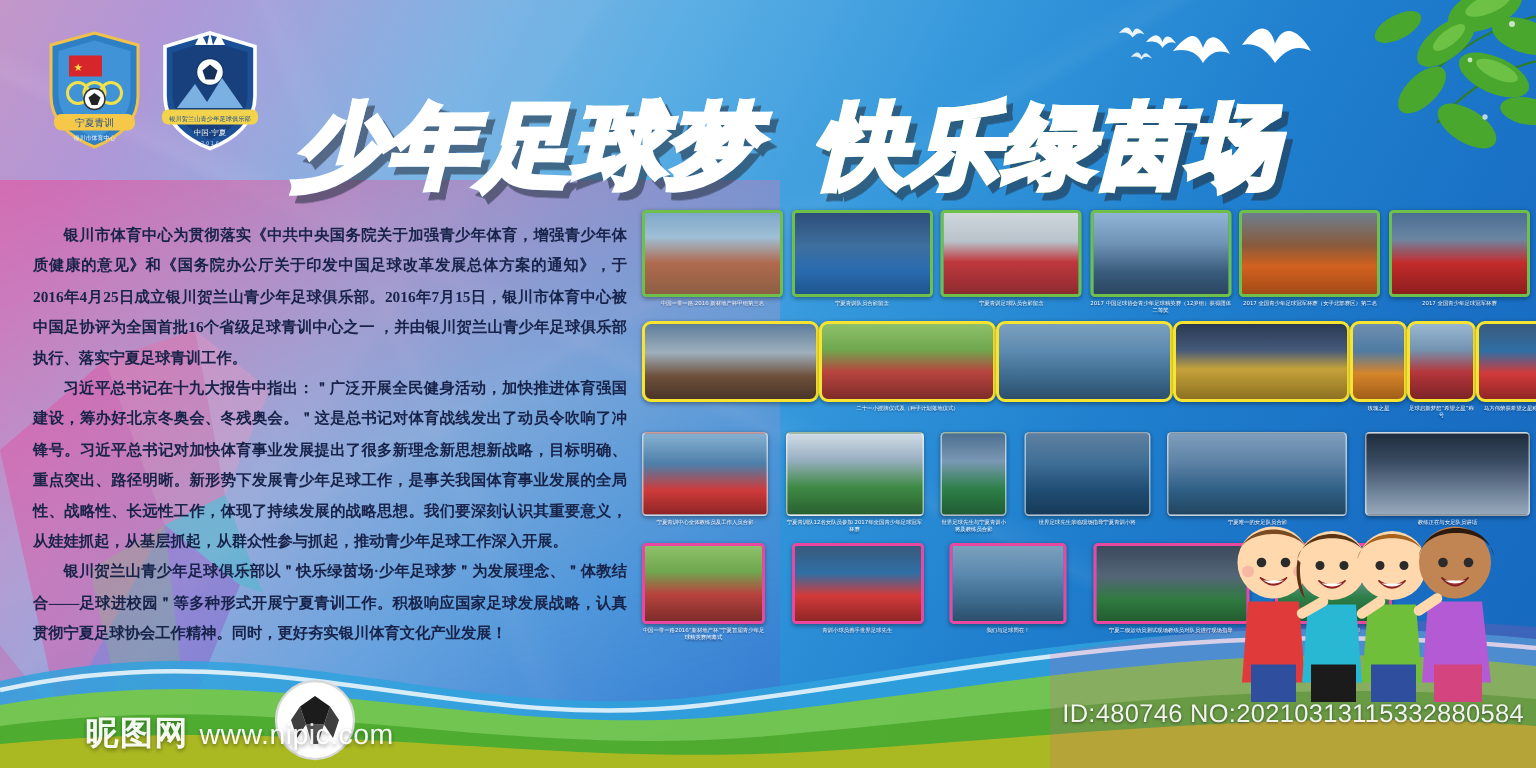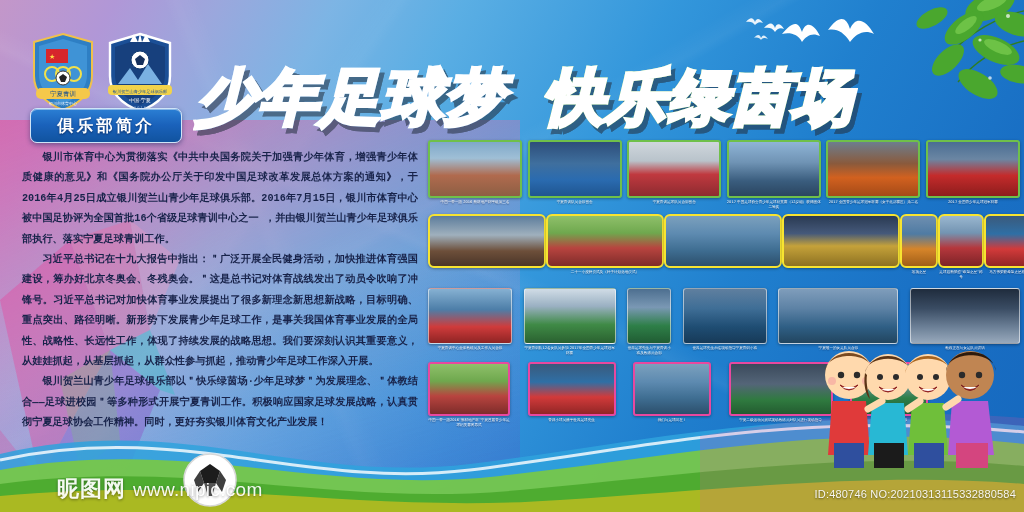--- a/index.html
+++ b/index.html
@@ -40,21 +40,21 @@
       linear-gradient(160deg,rgba(233,70,150,.55) 0%,rgba(236,96,160,.40) 22%,rgba(243,150,190,.24) 48%,rgba(250,200,220,.06) 72%,transparent 88%),
       linear-gradient(-12deg,rgba(120,60,190,.22) 0%,transparent 55%);
     filter:blur(.4px);
   }
   .shard{position:absolute;opacity:.72;}
   .bg-bottom-wave{
     position:absolute;left:0;bottom:0;width:1024px;height:120px;overflow:hidden;
   }
 
   
-  .emblems{position:absolute;left:22px;top:32px;width:160px;height:84px;}
+  .emblems{position:absolute;left:22px;top:20px;width:160px;height:84px;}
   .shield{position:absolute;}
   .shield svg{display:block;}
 
   
   .badge{
     position:absolute;left:30px;top:108px;width:150px;height:33px;
     border-radius:7px;
     background:linear-gradient(180deg,#2b7fd4 0%,#1a62bb 48%,#11539f 100%);
     border:1.6px solid #cfe4f7;
     box-shadow:0 2px 5px rgba(10,40,90,.45), inset 0 1px 0 rgba(255,255,255,.45);
@@ -87,21 +87,21 @@
   }
 
   
   .birds{position:absolute;left:740px;top:12px;width:150px;height:46px;}
   .leaves{position:absolute;right:-6px;top:-12px;width:190px;height:130px;}
 
   
   .article{
     position:absolute;left:22px;top:148px;width:396px;height:300px;
     color:#18234a;font-size:10.2px;line-height:20.4px;
-    font-family:Liberation Mono, monospace;
+    font-family:Liberation Serif, serif;
     font-weight:bold;
   }
   .article p{margin:0 0 0 0;text-indent:2em;text-align:justify;}
 
   
   .grid{position:absolute;left:428px;top:140px;width:592px;height:318px;}
   .prow{position:absolute;left:0;width:592px;display:flex;}
   .cell{position:relative;display:flex;flex-direction:column;align-items:center;}
   .ph{
     position:relative;overflow:hidden;border-radius:3px;
@@ -144,22 +144,22 @@
 
   
   .footer{position:absolute;left:0;bottom:0;width:1024px;height:50px;}
   .wm{
     position:absolute;left:14px;bottom:8px;display:flex;align-items:baseline;gap:7px;
     color:#ffffff;opacity:.93;
   }
   .wm .cn{font-size:22px;font-weight:bold;letter-spacing:1px;text-shadow:0 1px 3px rgba(0,0,0,.45);margin-left:43px;}
   .wm .url{font-size:19px;letter-spacing:.3px;text-shadow:0 1px 3px rgba(0,0,0,.45);}
   .idtag{
-    position:absolute;right:8px;bottom:12px;color:rgba(255,255,255,.92);
-    font-size:11px;letter-spacing:.2px;text-shadow:0 1px 2px rgba(0,0,0,.5);margin-left:20px;
+    position:absolute;right:8px;bottom:26px;color:rgba(255,255,255,.92);
+    font-size:17px;letter-spacing:.2px;text-shadow:0 1px 2px rgba(0,0,0,.5);margin-left:20px;
   }
   .ball{position:absolute;left:182px;bottom:4px;width:56px;height:56px;}
 </style>
 </head>
 <body>
 
 <div class="poster">
 
   <div class="bg-sky"></div>
   <div class="bg-facets"></div>
@@ -262,23 +262,20 @@
         <circle cx="140" cy="52" r="1.6"></circle>
         <circle cx="150" cy="90" r="1.8"></circle>
     </g>
   </svg>
 
   <div class="headline">
     <span class="hl hl-blue">少年足球梦</span>
     <span class="hl hl-green">快乐绿茵场</span>
   </div>
 
-  <div class="badge">
-    <span>俱乐部简介</span>
-  </div>
 
   <div class="article">
     <p>银川市体育中心为贯彻落实《中共中央国务院关于加强青少年体育，增强青少年体质健康的意见》和《国务院办公厅关于印发中国足球改革发展总体方案的通知》，于2016年4月25日成立银川贺兰山青少年足球俱乐部。2016年7月15日，银川市体育中心被中国足协评为全国首批16个省级足球青训中心之一 ，并由银川贺兰山青少年足球俱乐部执行、落实宁夏足球青训工作。</p>
     <p>习近平总书记在十九大报告中指出：＂广泛开展全民健身活动，加快推进体育强国建设，筹办好北京冬奥会、冬残奥会。＂这是总书记对体育战线发出了动员令吹响了冲锋号。习近平总书记对加快体育事业发展提出了很多新理念新思想新战略，目标明确、重点突出、路径明晰。新形势下发展青少年足球工作，是事关我国体育事业发展的全局性、战略性、长远性工作，体现了持续发展的战略思想。我们要深刻认识其重要意义，从娃娃抓起，从基层抓起，从群众性参与抓起，推动青少年足球工作深入开展。</p>
     <p>银川贺兰山青少年足球俱乐部以＂快乐绿茵场·少年足球梦＂为发展理念、＂体教结合——足球进校园＂等多种形式开展宁夏青训工作。积极响应国家足球发展战略，认真贯彻宁夏足球协会工作精神。同时，更好夯实银川体育文化产业发展！</p>
   </div>
 
   <div class="grid">
 
     <div class="prow" style="top:0;justify-content:space-between">

